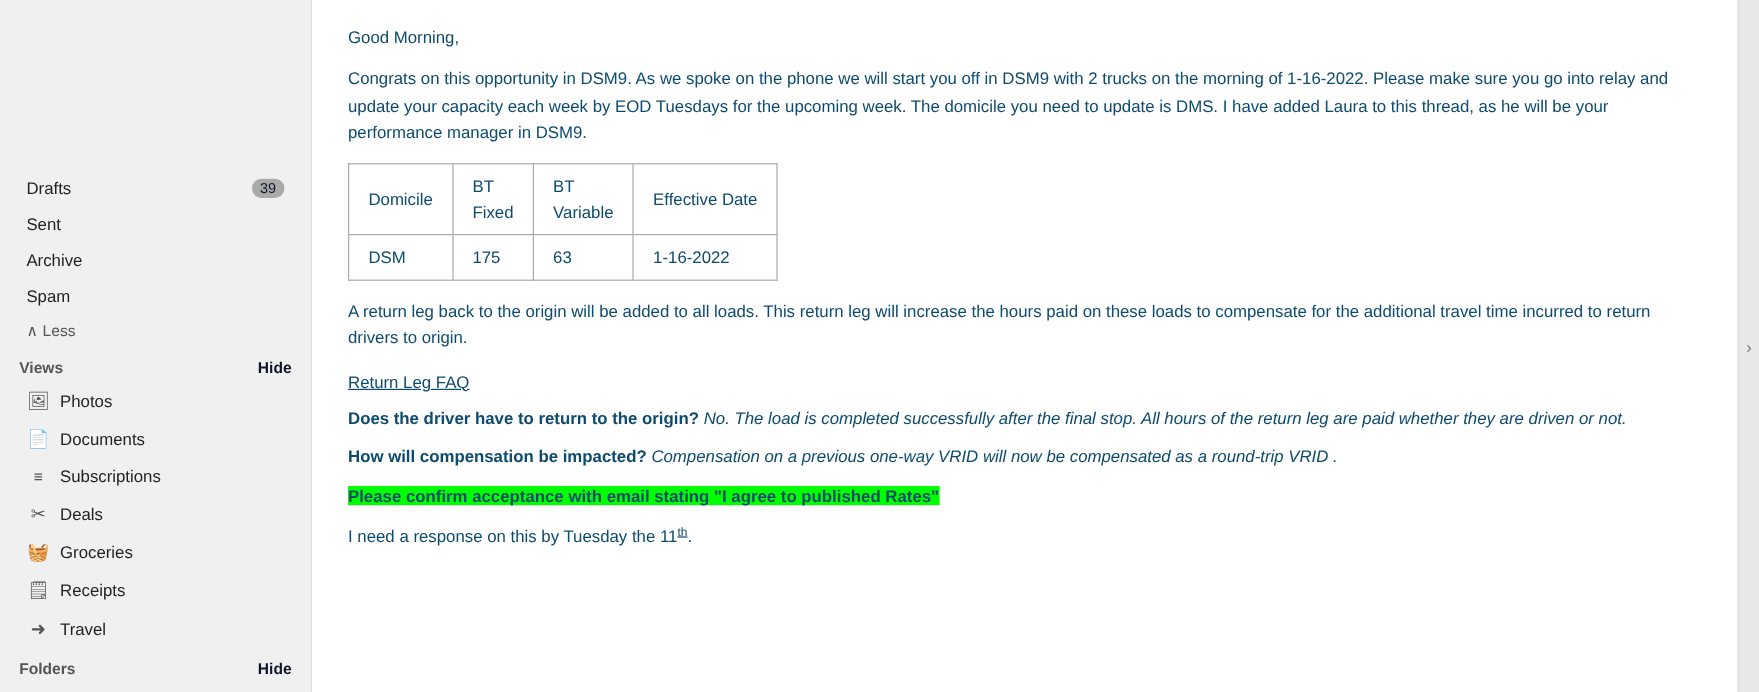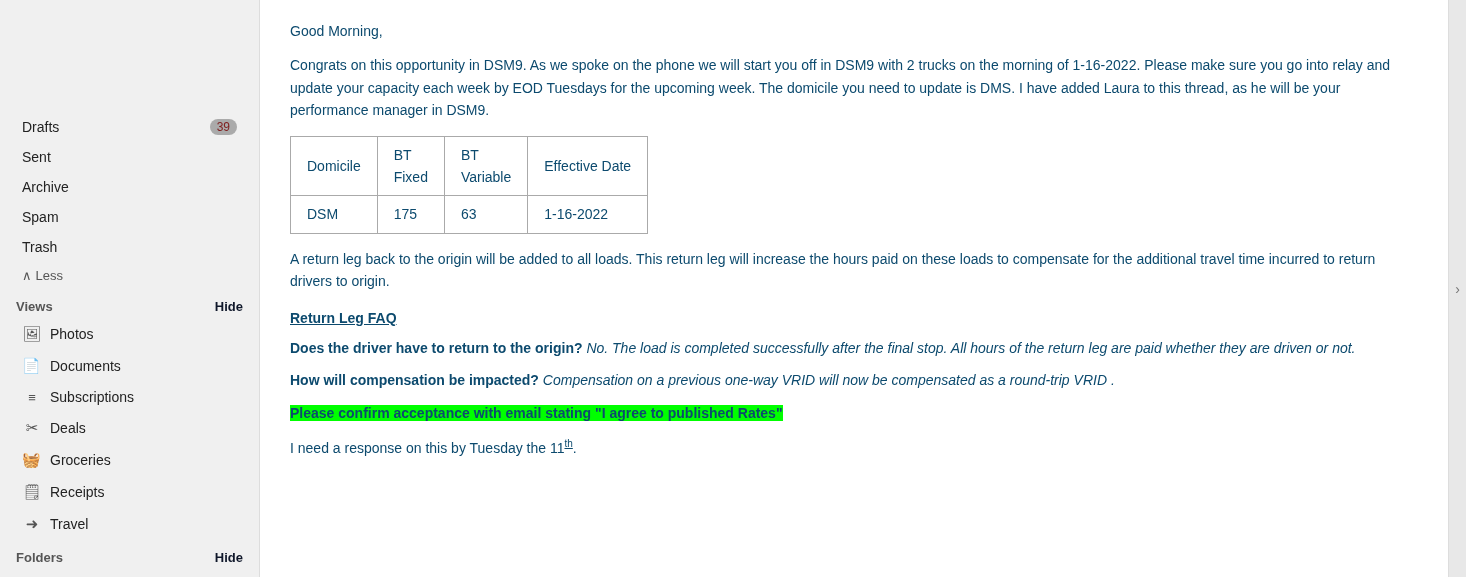--- a/index.html
+++ b/index.html
@@ -31,21 +31,21 @@
       padding: 6px 16px;
       cursor: pointer;
       border-radius: 6px;
       margin: 1px 6px;
       color: #222;
       font-size: 14px;
     }
     .sidebar-item .item-label { flex: 1; }
     .sidebar-item .badge {
       background: #aaa;
-      color: #7f1d1d;
+      color: #0f172a;
       border-radius: 10px;
       padding: 1px 7px;
       font-size: 12px;
     }
     .sidebar-item .icon {
       width: 20px;
       margin-right: 8px;
       text-align: center;
       font-size: 15px;
       color: #555;
@@ -109,21 +109,21 @@
       padding: 7px 16px;
       text-align: left;
       font-size: 14px;
     }
     .email-body table th {
       background: #fff;
       font-weight: normal;
     }
 
     .email-body .section-title {
-      font-weight: bold;
+      font-weight: normal;
       text-decoration: underline;
       margin: 14px 0 8px;
     }
 
     .email-body .faq-item {
       margin-bottom: 10px;
     }
     .email-body .faq-question {
       font-weight: bold;
     }
@@ -166,23 +166,20 @@
     <span class="badge">39</span>
   </div>
   <div class="sidebar-item">
     <span class="item-label">Sent</span>
   </div>
   <div class="sidebar-item">
     <span class="item-label">Archive</span>
   </div>
   <div class="sidebar-item">
     <span class="item-label">Spam</span>
-  </div>
-  <div class="sidebar-item">
-    <span class="item-label">Trash</span>
   </div>
 
   <div class="less-toggle">
     <span>∧</span>
     <span>Less</span>
   </div>
 
   <div class="sidebar-section-header">
     <span>Views</span>
     <span class="hide-btn">Hide</span>

